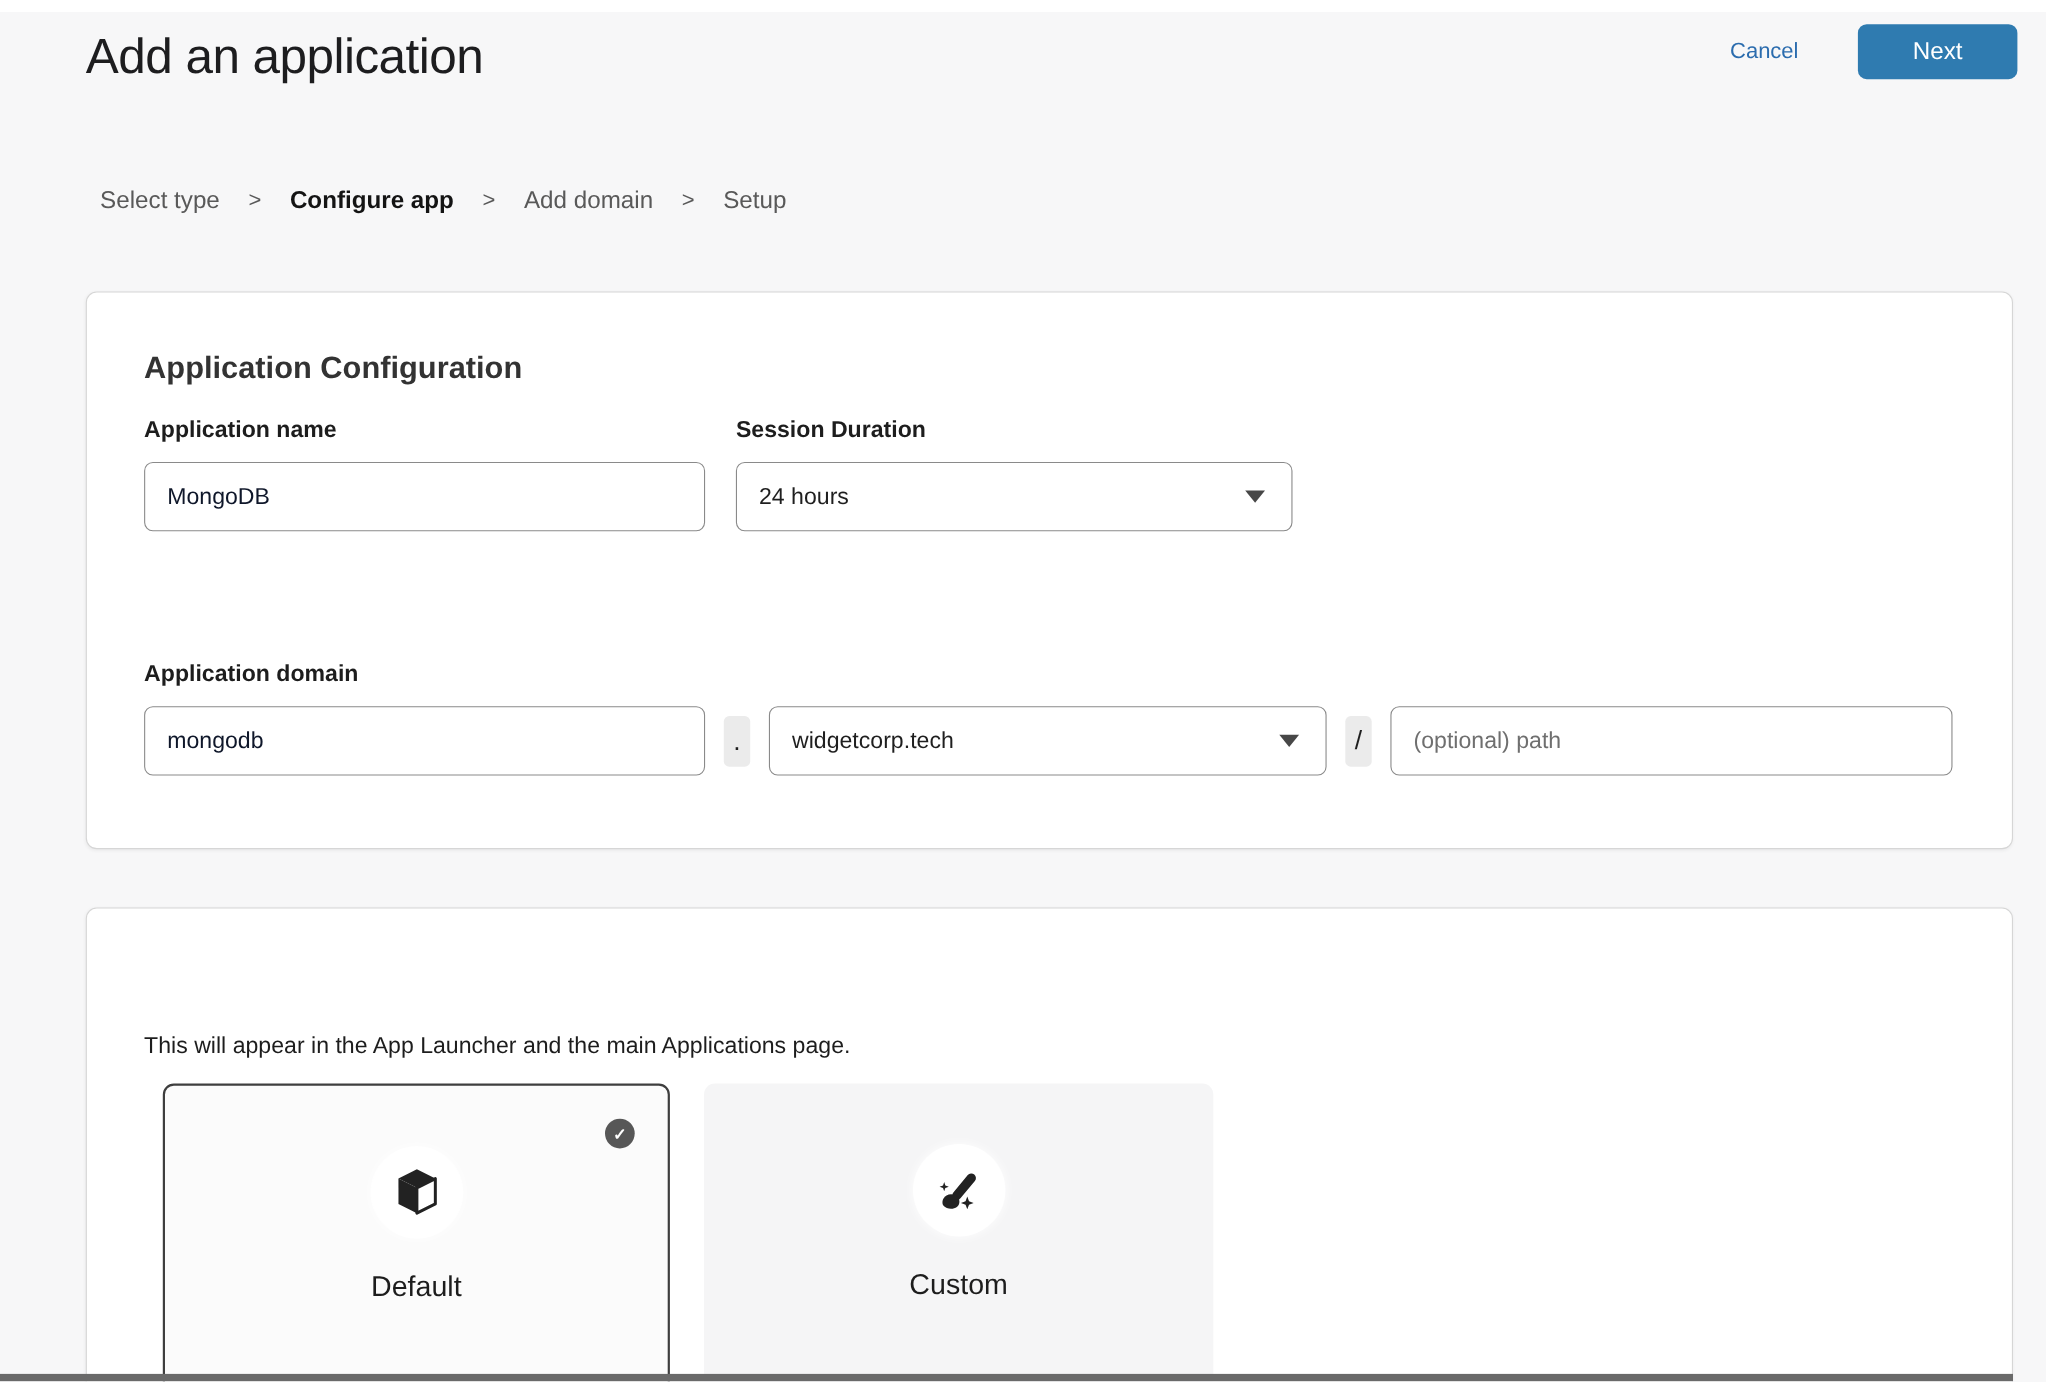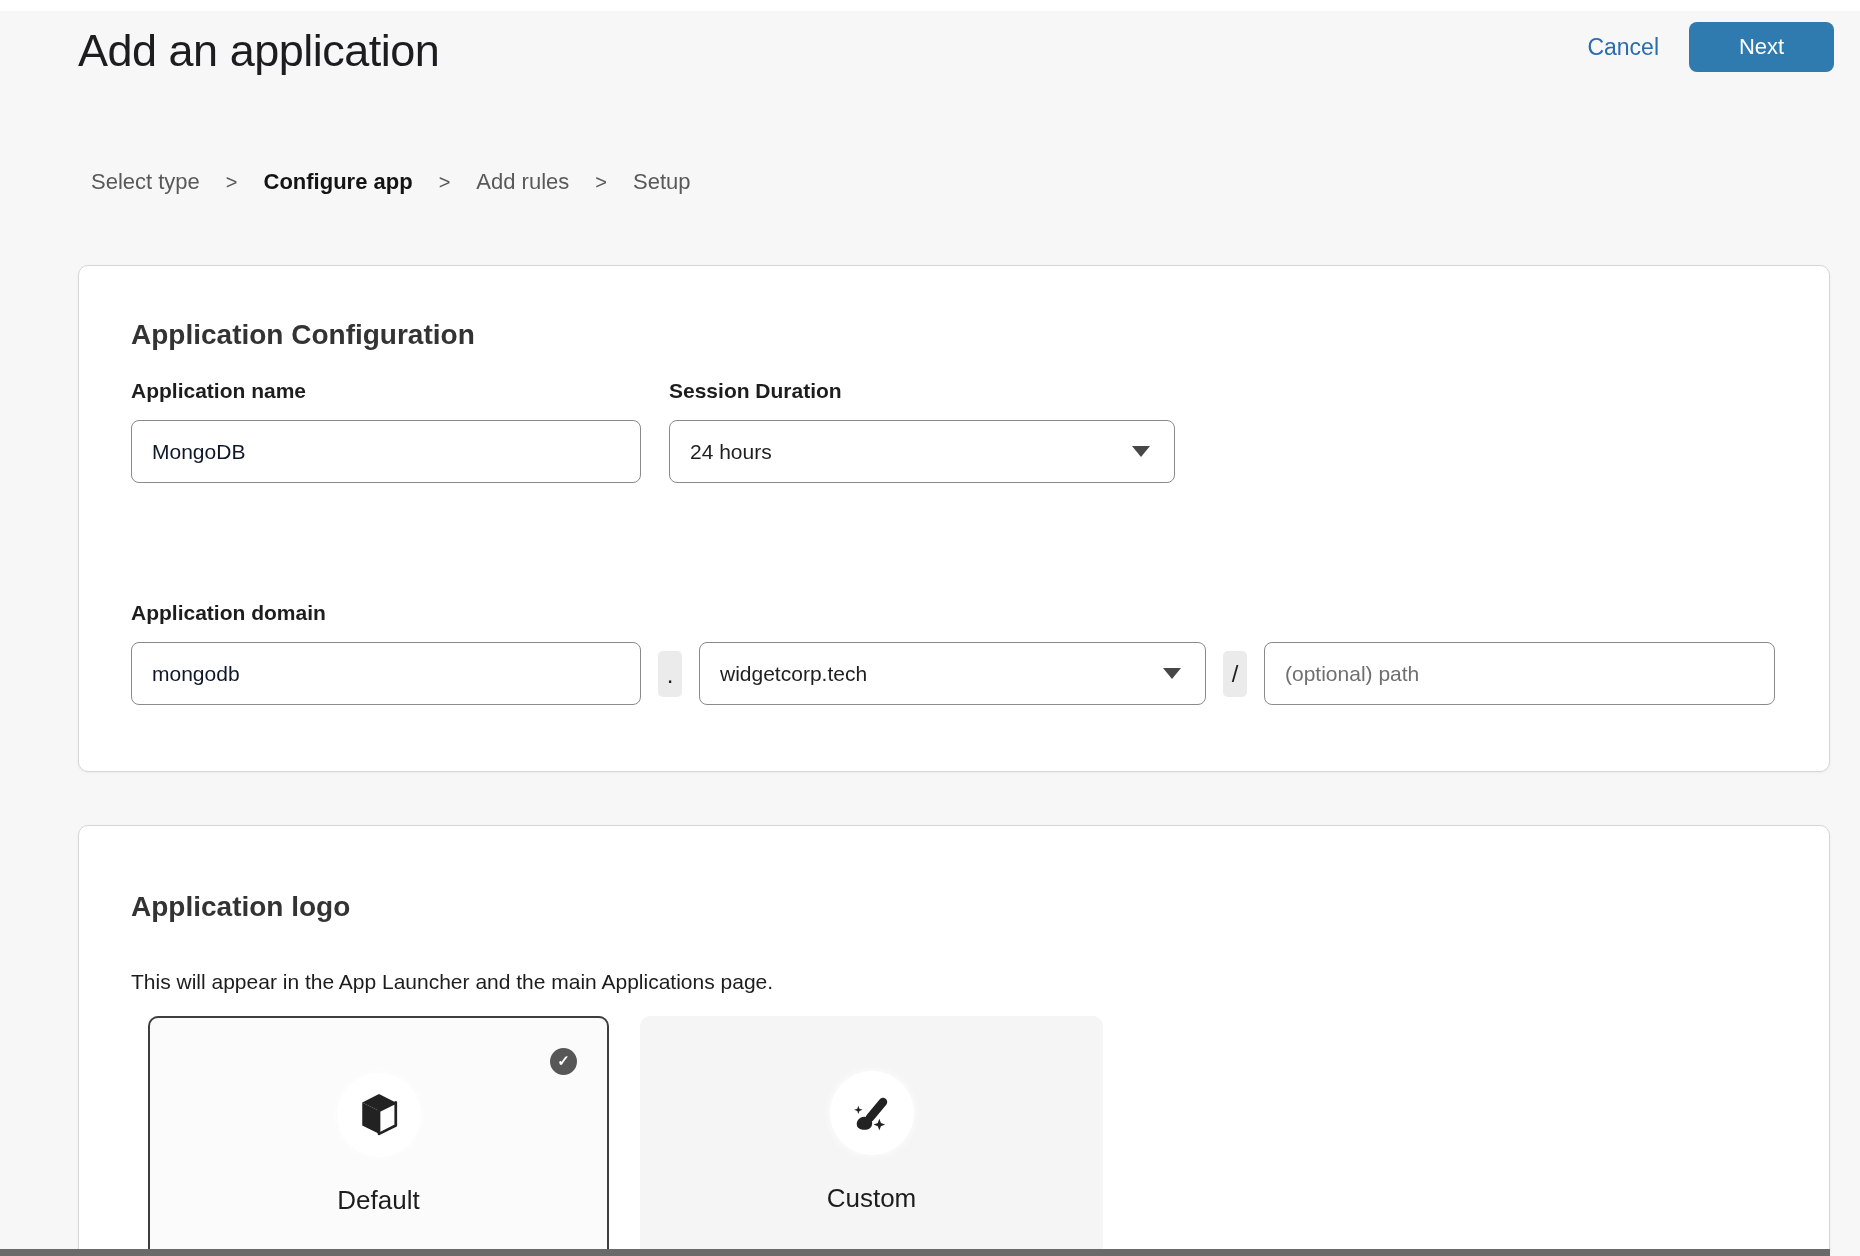--- a/index.html
+++ b/index.html
@@ -35,23 +35,23 @@
     line-height: 1.05;
   }
   .header-actions {
     position: absolute;
     top: 22px;
     right: 26px;
     display: flex;
     align-items: center;
   }
   .cancel-link {
-    font-size: 23px;
+    font-size: 20px;
     color: #2b6cae;
-    margin-right: 24px;
+    margin-right: 48px;
     cursor: pointer;
     background: none;
     border: none;
     font-family: inherit;
   }
   .next-btn {
     width: 145px;
     height: 50px;
     background: #2f7bb0;
     color: #ffffff;
@@ -251,21 +251,21 @@
       <button class="cancel-link">Cancel</button>
       <button class="next-btn">Next</button>
     </div>
   </div>
 
   <div class="breadcrumb">
     <span class="crumb">Select type</span>
     <span class="crumb-sep">&gt;</span>
     <span class="crumb active">Configure app</span>
     <span class="crumb-sep">&gt;</span>
-    <span class="crumb">Add rules</span>
+    <span class="crumb">Add domain</span>
     <span class="crumb-sep">&gt;</span>
     <span class="crumb">Setup</span>
   </div>
 
   <div class="card card-1">
     <div class="section-title">Application Configuration</div>
 
     <div class="fields-row">
       <div class="field-col-1">
         <div class="field-label">Application name</div>
@@ -291,21 +291,20 @@
         <span class="caret-down"></span>
       </div>
       <div class="sep-pill">/</div>
       <div class="w-path">
         <input class="text-input" type="text" placeholder="(optional) path" style="">
       </div>
     </div>
   </div>
 
   <div class="card card-2">
-    <div class="section-title">Application logo</div>
     <div class="logo-desc">This will appear in the App Launcher and the main Applications page.</div>
 
     <div class="tiles-row">
 
       <div class="logo-tile selected">
         <div class="check-badge">✓</div>
         <div class="tile-circle">
           <svg width="38" height="44" viewBox="0 0 36 42">
             <path d="M18 1 L34 9 L18 17 L2 9 Z" fill="#222"></path>
             <path d="M2 9 L18 17 L18 39 L2 31 Z" fill="#222"></path>

